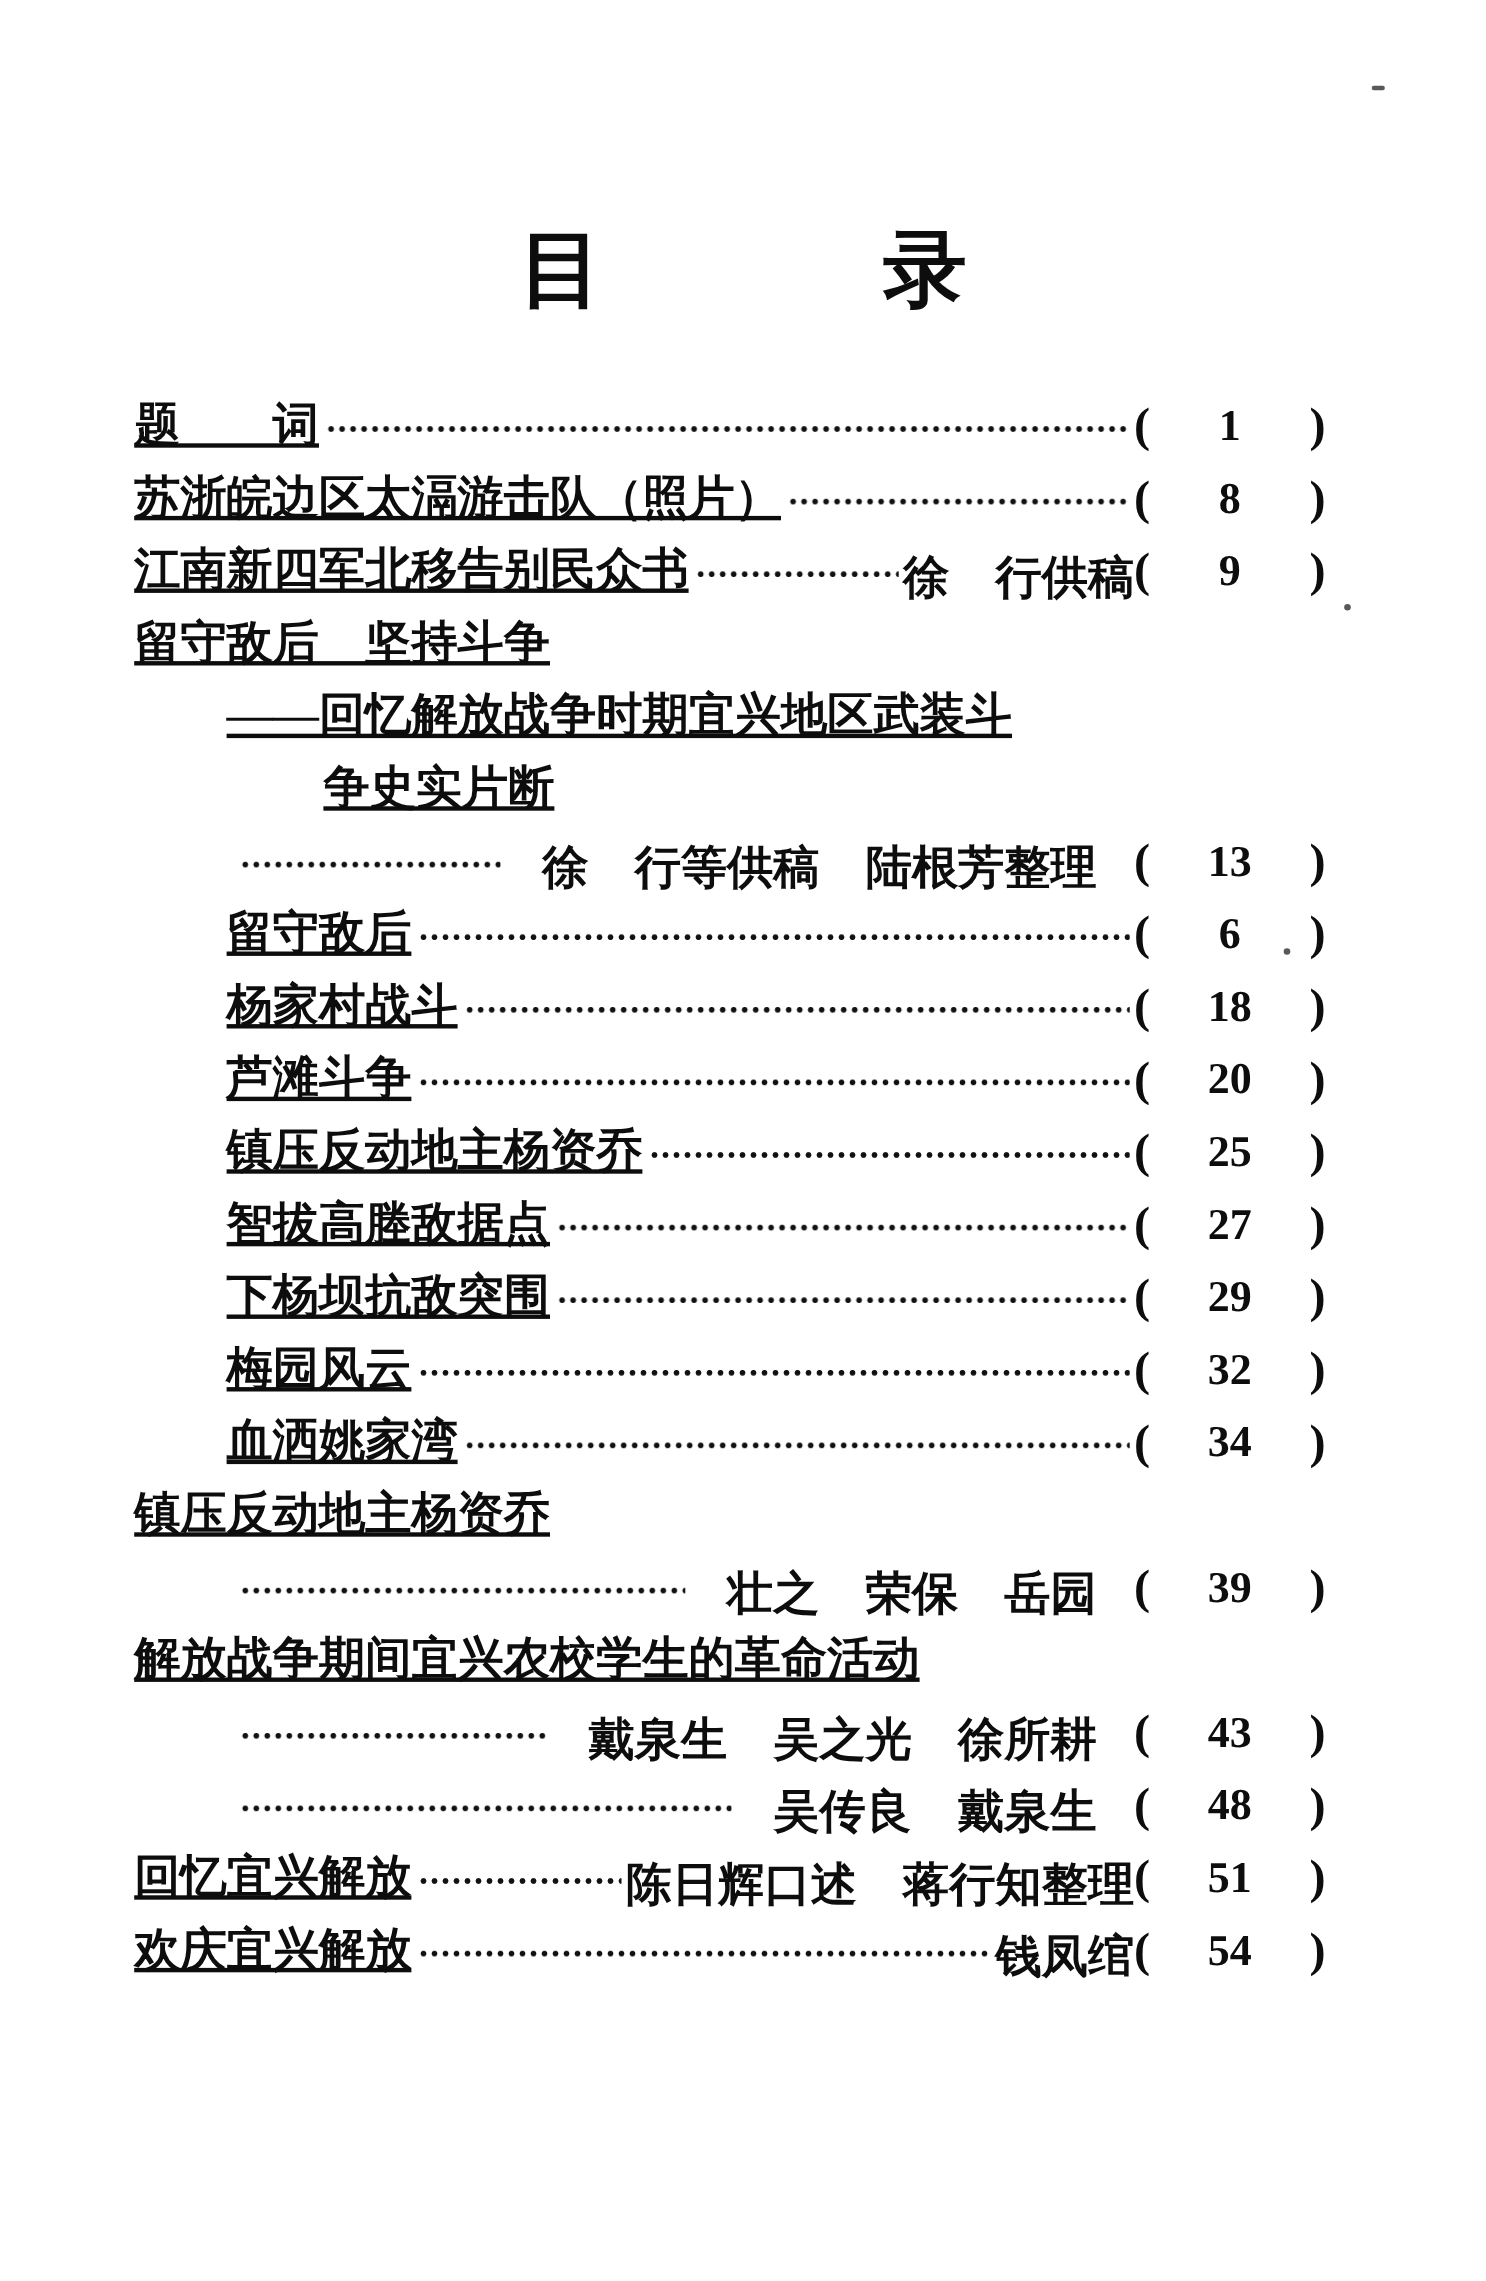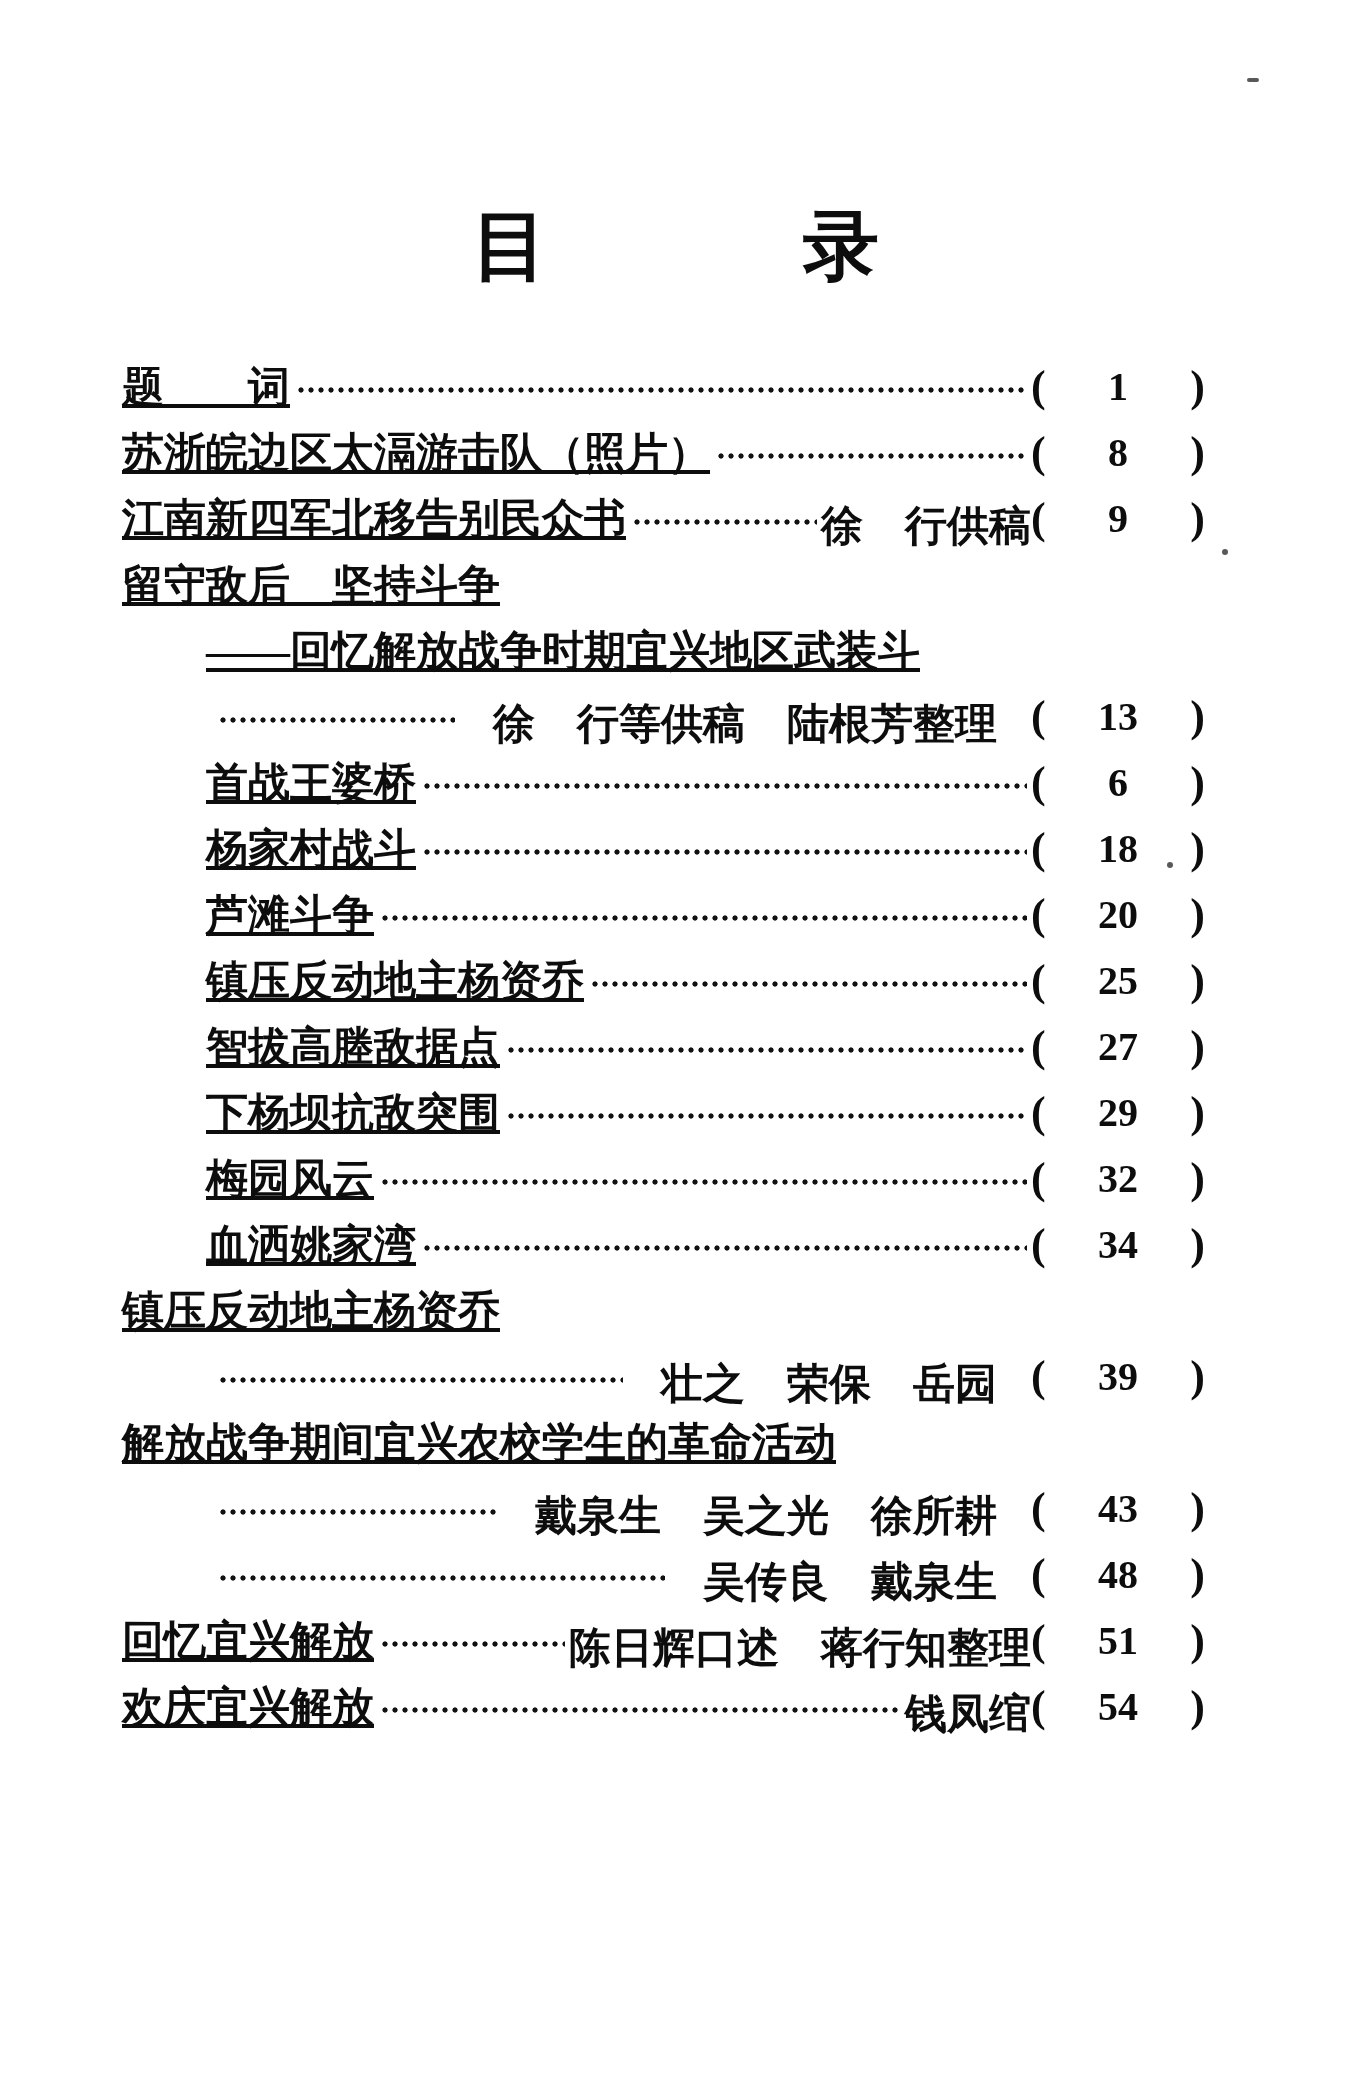--- a/index.html
+++ b/index.html
@@ -123,33 +123,36 @@
     </div>
 
     <div class="row">
       <span class="t">留守敌后　坚持斗争</span>
     </div>
 
     <div class="row ind-sub">
       <span class="t">——回忆解放战争时期宜兴地区武装斗</span>
     </div>
 
+    <div class="row ind-sub2">
+      <span class="t">争史实片断</span>
+    </div>
 
     <div class="row ind-auth">
       <span class="leader"></span>
       <span class="auth">徐　行等供稿　陆根芳整理</span>
       <span class="pg">
         <span class="pr">(</span>
         <span class="num">13</span>
         <span class="pr">)</span>
       </span>
     </div>
 
     <div class="row ind-1">
-      <span class="t">首战王婆桥</span>
+      <span class="t">留守敌后</span>
       <span class="leader"></span>
       <span class="pg">
         <span class="pr">(</span>
         <span class="num">6</span>
         <span class="pr">)</span>
       </span>
     </div>
 
     <div class="row ind-1">
       <span class="t">杨家村战斗</span>

